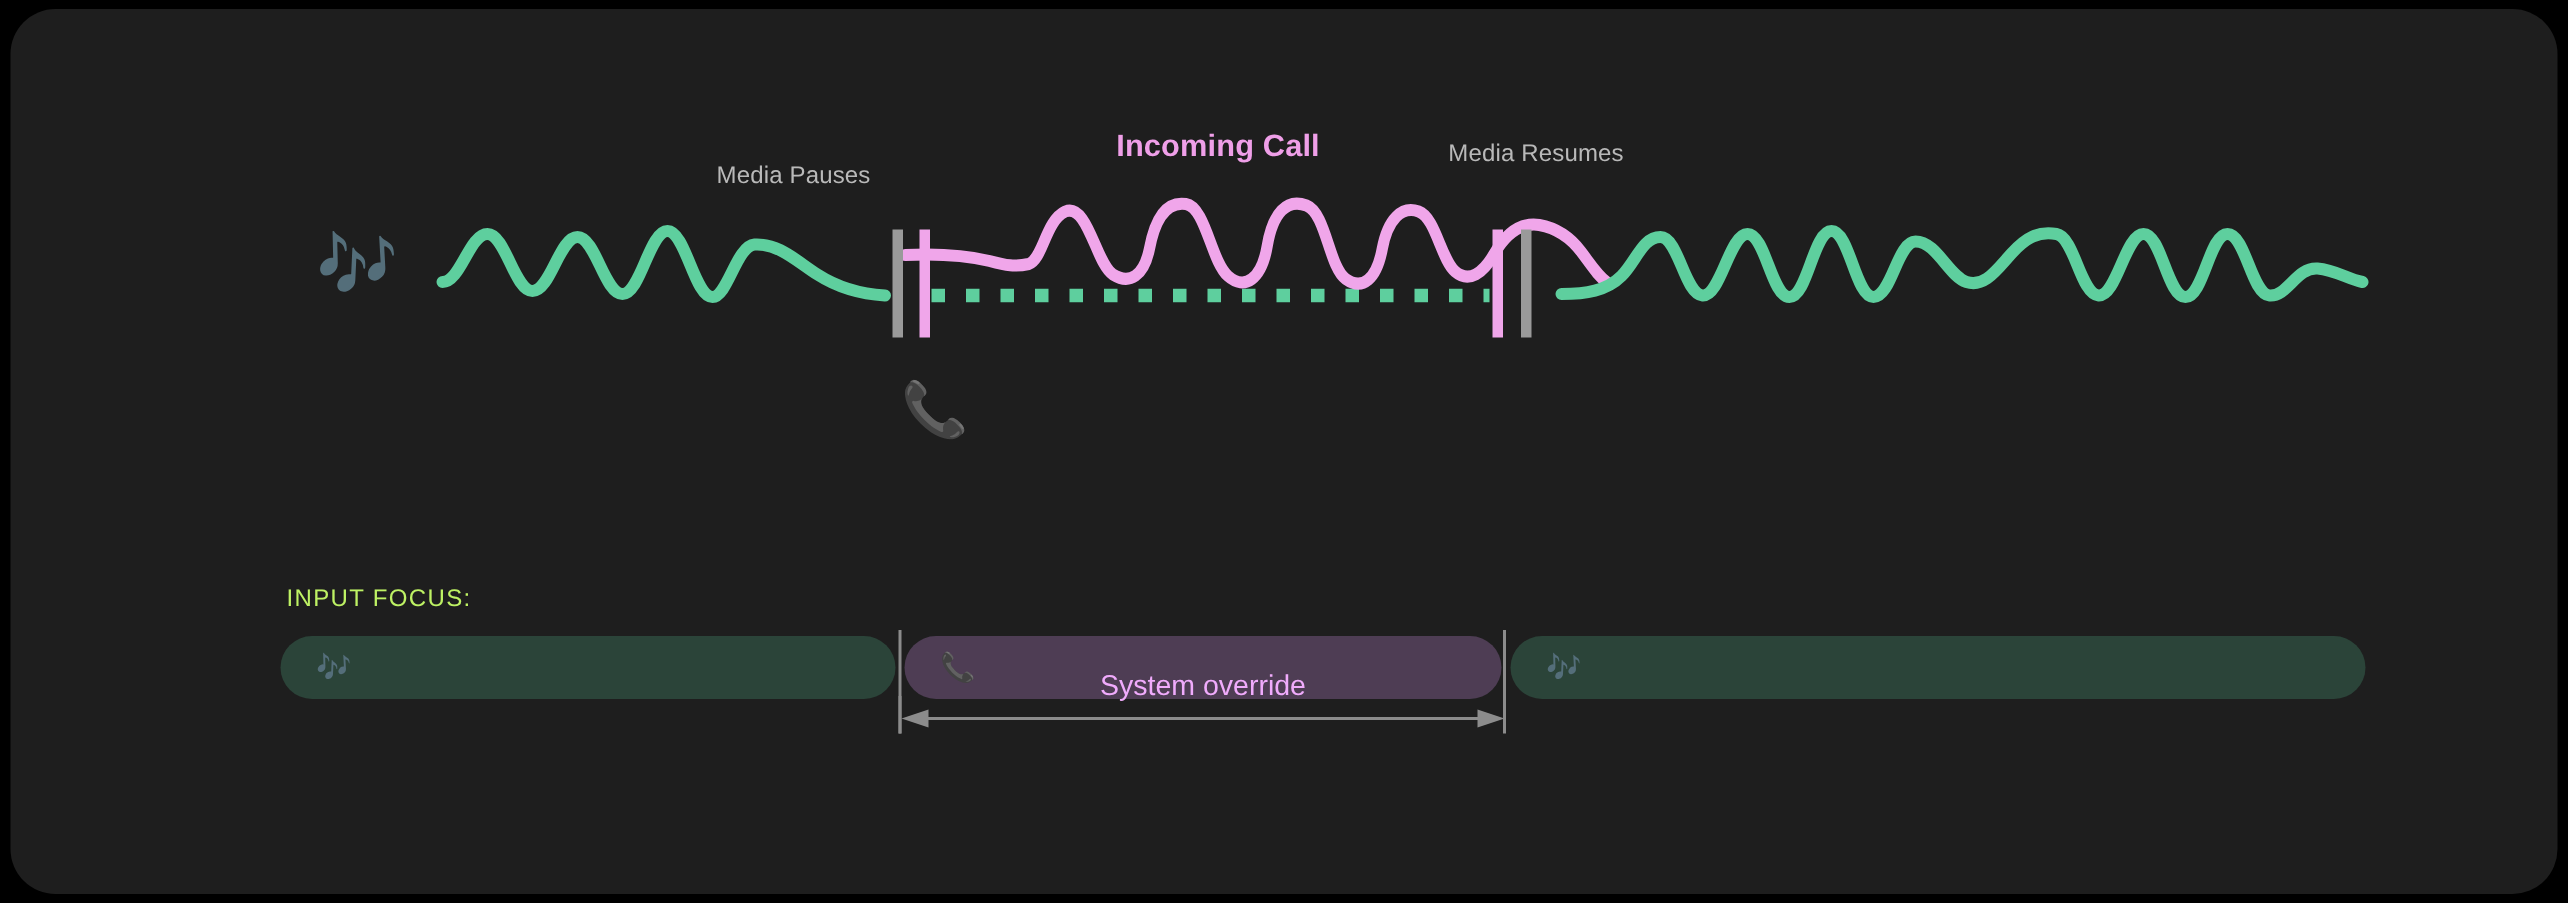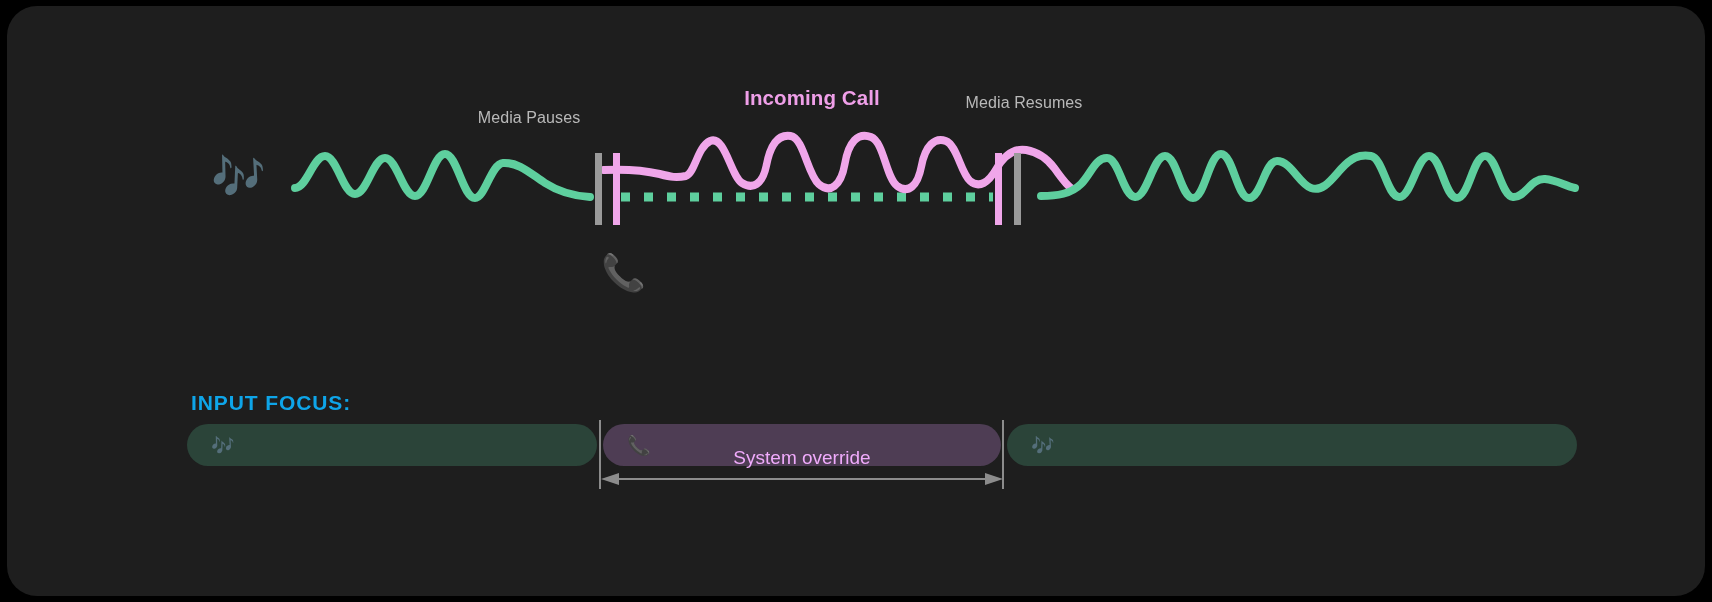--- a/index.html
+++ b/index.html
@@ -95,23 +95,23 @@
     left: 0;
     top: 330px;
     width: 1698px;
     height: 260px;
   }
 
   #focus-label {
     position: absolute;
     left: 184px;
     top: 55px;
-    font-size: 21px;
-    font-weight: bold;
-    color: #0ea5e9;
+    font-size: 16px;
+    font-weight: normal;
+    color: #bef264;
     letter-spacing: 0.9px;
     white-space: nowrap;
   }
 
   .focus-bar {
     position: absolute;
     top: 88px;
     height: 42px;
     border-radius: 21px;
     display: flex;

